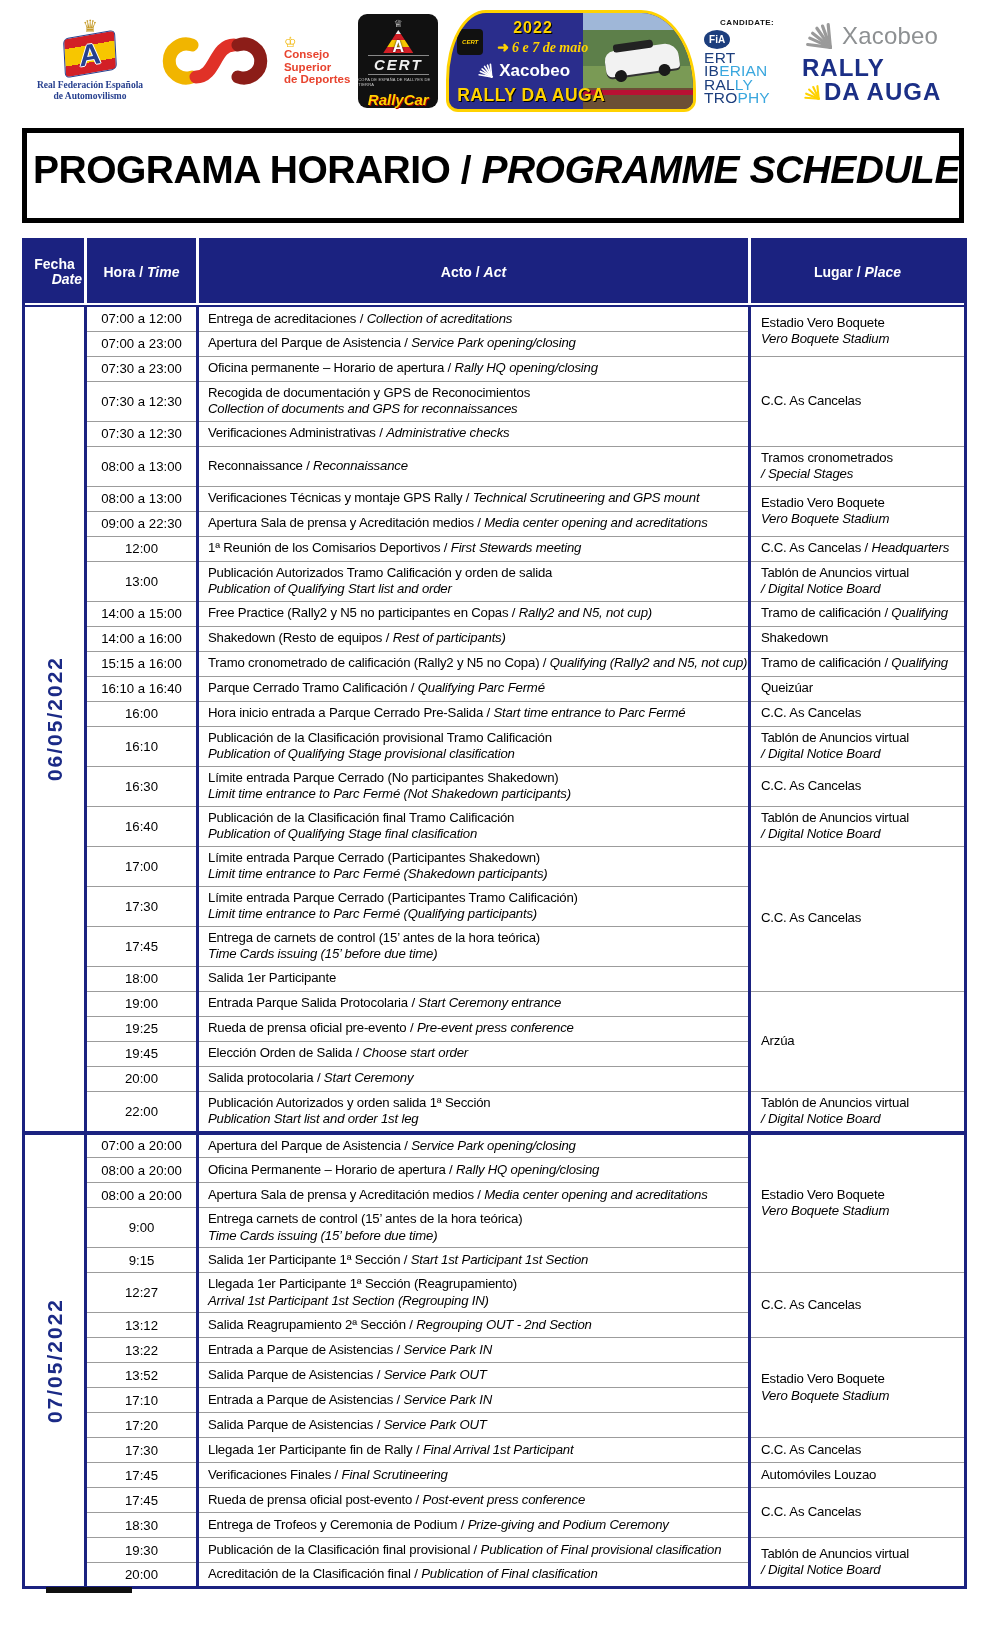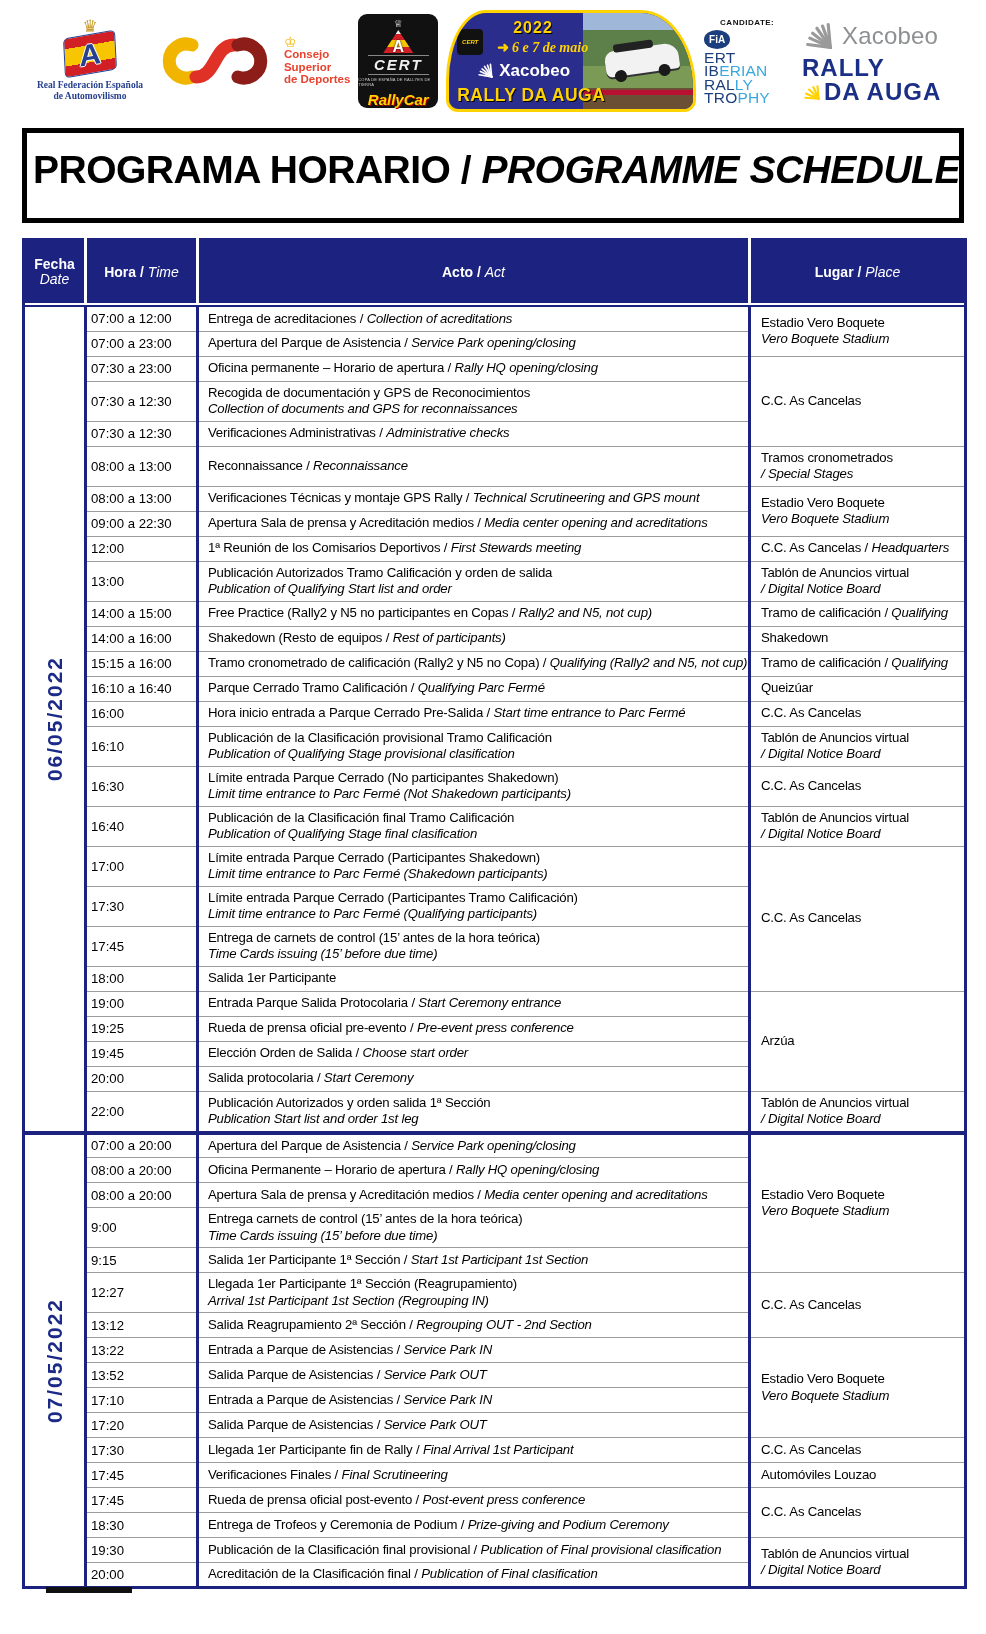--- a/index.html
+++ b/index.html
@@ -108,31 +108,31 @@
     text-align:center;font-weight:bold;font-size:39px;letter-spacing:-.5px;white-space:nowrap;}
   .title-box em{font-style:italic;}
 
   
   table.schedule{border-collapse:collapse;table-layout:fixed;
     width:942px;margin:0 0 0 22px;border:3px solid var(--navy);}
   col.c-date{width:62px;} col.c-time{width:112px;} col.c-act{width:552px;} col.c-place{width:216px;}
 
   thead th{background:var(--navy);color:#fff;padding:16px 2px;font-size:14px;vertical-align:middle;}
   thead th:not(:last-child){border-right:3px solid #fff;}
-  thead .th-en{font-style:italic;font-weight:normal;}
+  thead .th-en{font-style:italic;font-weight:bold;text-align:right;}
   thead .fecha-wrap{line-height:15px;}
   tr.head-gap td{padding:0;height:0;border:0;border-top:2px solid #fff;
     border-bottom:2px solid var(--navy);background:#fff;}
 
   tbody td{border-bottom:1px solid var(--gray-line);font-size:13.2px;
     vertical-align:middle;padding:3px 4px;}
   tbody tr{height:25px;}
   tr.day-start td{border-top:4px solid var(--navy);}
   td.date-cell{border-right:3px solid var(--navy);text-align:center;}
-  td.time{border-right:3px solid var(--navy);white-space:nowrap;}
+  td.time{border-right:3px solid var(--navy);text-align:center;white-space:nowrap;}
   td.act{border-right:3px solid var(--navy);padding-left:9px;letter-spacing:-.2px;}
   td.place{padding-left:10px;letter-spacing:-.2px;}
   .cell-line{line-height:16.5px;white-space:nowrap;}
   .it{font-style:italic;}
   .date-label{writing-mode:vertical-rl;transform:rotate(180deg);margin:0 auto;
     font-weight:bold;color:var(--navy-text);font-size:21px;letter-spacing:2px;}
 
   .footer-mark{width:86px;height:6px;background:#101010;margin:-2px 0 0 46px;}
 </style>
 </head>

